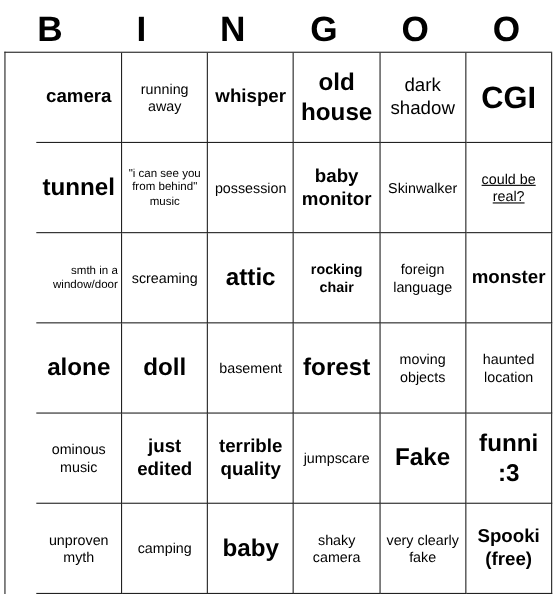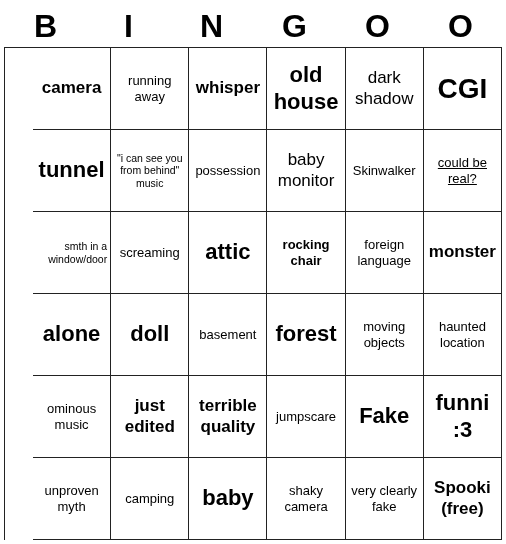--- a/index.html
+++ b/index.html
@@ -65,21 +65,21 @@
 <div class="bingo-grid" id="grid-container">
 <div class="bingo-cell" style="font-size: 17px; font-weight: bold;">camera</div>
     <div class="bingo-cell" style="font-size: 13px;">running away</div>
     <div class="bingo-cell" style="font-size: 17px; font-weight: bold;">whisper</div>
     <div class="bingo-cell" style="font-size: 22px; font-weight: bold;">old house</div>
     <div class="bingo-cell" style="font-size: 17px;">dark shadow</div>
     <div class="bingo-cell" style="font-size: 28px; font-weight: bold;">CGI</div>
     <div class="bingo-cell" style="font-size: 22px; font-weight: bold;">tunnel</div>
     <div class="bingo-cell" style="font-size: 10.5px;">"i can see you from behind" music</div>
     <div class="bingo-cell" style="font-size: 13px;">possession</div>
-    <div class="bingo-cell" style="font-size: 17px; font-weight: normal;">baby monitor</div>
+    <div class="bingo-cell" style="font-size: 17px; font-weight: bold;">baby monitor</div>
     <div class="bingo-cell" style="font-size: 13px;">Skinwalker</div>
     <div class="bingo-cell" style="font-size: 13px; text-decoration: underline;">could be real?</div>
     <div class="bingo-cell" style="font-size: 10.5px; text-align: right;">smth in a window/door</div>
     <div class="bingo-cell" style="font-size: 13px;">screaming</div>
     <div class="bingo-cell" style="font-size: 22px; font-weight: bold;">attic</div>
     <div class="bingo-cell" style="font-size: 13px; font-weight: bold;">rocking chair</div>
     <div class="bingo-cell" style="font-size: 13px;">foreign language</div>
     <div class="bingo-cell" style="font-size: 17px; font-weight: bold;">monster</div>
     <div class="bingo-cell" style="font-size: 22px; font-weight: bold;">alone</div>
     <div class="bingo-cell" style="font-size: 22px; font-weight: bold; text-align: center;">doll</div>

